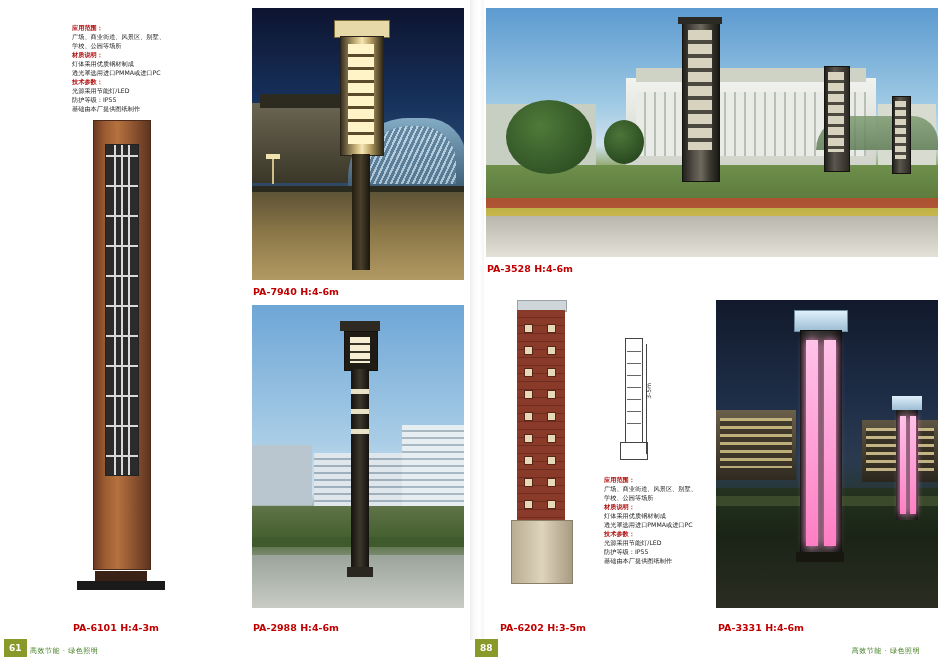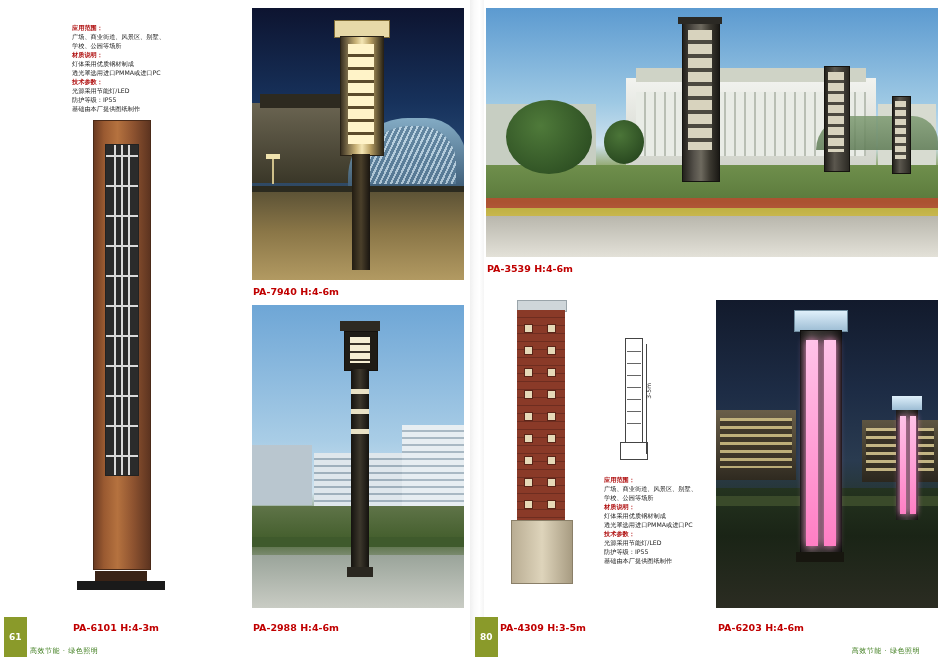--- a/index.html
+++ b/index.html
@@ -25,21 +25,21 @@
   .photo{position:absolute;overflow:hidden;background:#888;}
   .photo .inner{position:absolute;left:0;top:0;width:100%;height:100%;}
 
   
   .cap{position:absolute;font-size:9.5px;color:#c00000;font-weight:bold;white-space:nowrap;}
 
   
   .footbar{position:absolute;bottom:0;height:19px;}
   .foot-left{left:0;width:475px;background:#ffffff;}
   .foot-right{left:475px;width:475px;background:#ffffff;}
-  .pgnum{position:absolute;bottom:2px;font-size:9px;color:#fff;background:#8a9a2a;padding:15px 5px;font-weight:bold;}
+  .pgnum{position:absolute;bottom:2px;font-size:9px;color:#fff;background:#8a9a2a;padding:4px 5px;font-weight:bold;}
   .foottext{position:absolute;bottom:3px;font-size:7px;color:#3a7a18;letter-spacing:.5px;}
   .ground{position:absolute;left:0;bottom:0;width:100%;}
   .bld{position:absolute;}
   .lamp-pole{position:absolute;}
 
   
   .prod6101{position:absolute;left:55px;top:120px;width:130px;height:470px;}
   .p6101-body{position:absolute;left:38px;top:0;width:56px;height:448px;
     background:linear-gradient(to right,#6b3b22 0%,#9a5a31 18%,#b5723f 42%,#8e5330 70%,#5d3420 100%);
     border:1px solid #4a2a18;}
@@ -180,21 +180,21 @@
       <div class="lamp-pole" style="left:192px;top:9px;width:44px;height:7px;background:#2b2924;"></div>
 
       <div class="lamp-pole" style="left:338px;top:58px;width:24px;height:104px;background:linear-gradient(to right,#23211c,#5b574e 40%,#2c2a24);border:1px solid #15130f;"></div>
       <div class="lamp-pole" style="left:342px;top:64px;width:16px;height:80px;background:repeating-linear-gradient(to bottom,#d8d3be 0 8px,#4c4940 8px 11px);"></div>
 
       <div class="lamp-pole" style="left:406px;top:88px;width:17px;height:76px;background:linear-gradient(to right,#23211c,#5b574e 40%,#2c2a24);border:1px solid #15130f;"></div>
       <div class="lamp-pole" style="left:409px;top:93px;width:11px;height:58px;background:repeating-linear-gradient(to bottom,#d8d3be 0 6px,#4c4940 6px 9px);"></div>
     </div>
   </div>
   <div class="cap" style="left:487px;top:263px;">
-    <span>PA-3539 H:4-6m</span>
+    <span>PA-3528 H:4-6m</span>
   </div>
 
   <div class="prod6202">
     <div class="p6202-cap"></div>
     <div class="p6202-brick">
       <span class="sq" style="left:7px;top:14px"></span>
         <span class="sq" style="left:30px;top:14px"></span>
       <span class="sq" style="left:7px;top:36px"></span>
         <span class="sq" style="left:30px;top:36px"></span>
       <span class="sq" style="left:7px;top:58px"></span>
@@ -208,21 +208,21 @@
       <span class="sq" style="left:7px;top:146px"></span>
         <span class="sq" style="left:30px;top:146px"></span>
       <span class="sq" style="left:7px;top:168px"></span>
         <span class="sq" style="left:30px;top:168px"></span>
       <span class="sq" style="left:7px;top:190px"></span>
         <span class="sq" style="left:30px;top:190px"></span>
     </div>
     <div class="p6202-base"></div>
   </div>
   <div class="cap" style="left:500px;top:622px;">
-    <span>PA-4309 H:3-5m</span>
+    <span>PA-6202 H:3-5m</span>
   </div>
 
   <div class="draw6202">
     <div class="col">
       <i style="top:12px"></i>
         <i style="top:24px"></i>
         <i style="top:36px"></i>
         <i style="top:48px"></i>
       <i style="top:60px"></i>
         <i style="top:72px"></i>
@@ -261,25 +261,25 @@
       <div class="lamp-pole" style="left:108px;top:40px;width:12px;height:206px;background:linear-gradient(to bottom,#ffc3e8,#ff7ec4);box-shadow:0 0 8px #ff9ad4;"></div>
       <div class="lamp-pole" style="left:80px;top:252px;width:48px;height:10px;background:#17160f;"></div>
 
       <div class="lamp-pole" style="left:176px;top:96px;width:30px;height:14px;background:linear-gradient(to bottom,#dff0fb,#9dbdd4);"></div>
       <div class="lamp-pole" style="left:180px;top:110px;width:22px;height:110px;background:linear-gradient(to right,#1b1a18,#393733,#131210);"></div>
       <div class="lamp-pole" style="left:184px;top:116px;width:6px;height:98px;background:linear-gradient(to bottom,#ffc3e8,#ff7ec4);box-shadow:0 0 6px #ff9ad4;"></div>
       <div class="lamp-pole" style="left:194px;top:116px;width:6px;height:98px;background:linear-gradient(to bottom,#ffc3e8,#ff7ec4);box-shadow:0 0 6px #ff9ad4;"></div>
     </div>
   </div>
   <div class="cap" style="left:718px;top:622px;">
-    <span>PA-6203 H:4-6m</span>
+    <span>PA-3331 H:4-6m</span>
   </div>
 
   <div class="footbar foot-left">
     <span class="pgnum" style="left:4px;">61</span>
     <span class="foottext" style="left:30px;">高效节能 · 绿色照明</span>
   </div>
   <div class="footbar foot-right">
-    <span class="pgnum" style="left:0px;">80</span>
+    <span class="pgnum" style="left:0px;">88</span>
     <span class="foottext" style="right:30px;">高效节能 · 绿色照明</span>
   </div>
 
 </div>
 
 </body></html>

